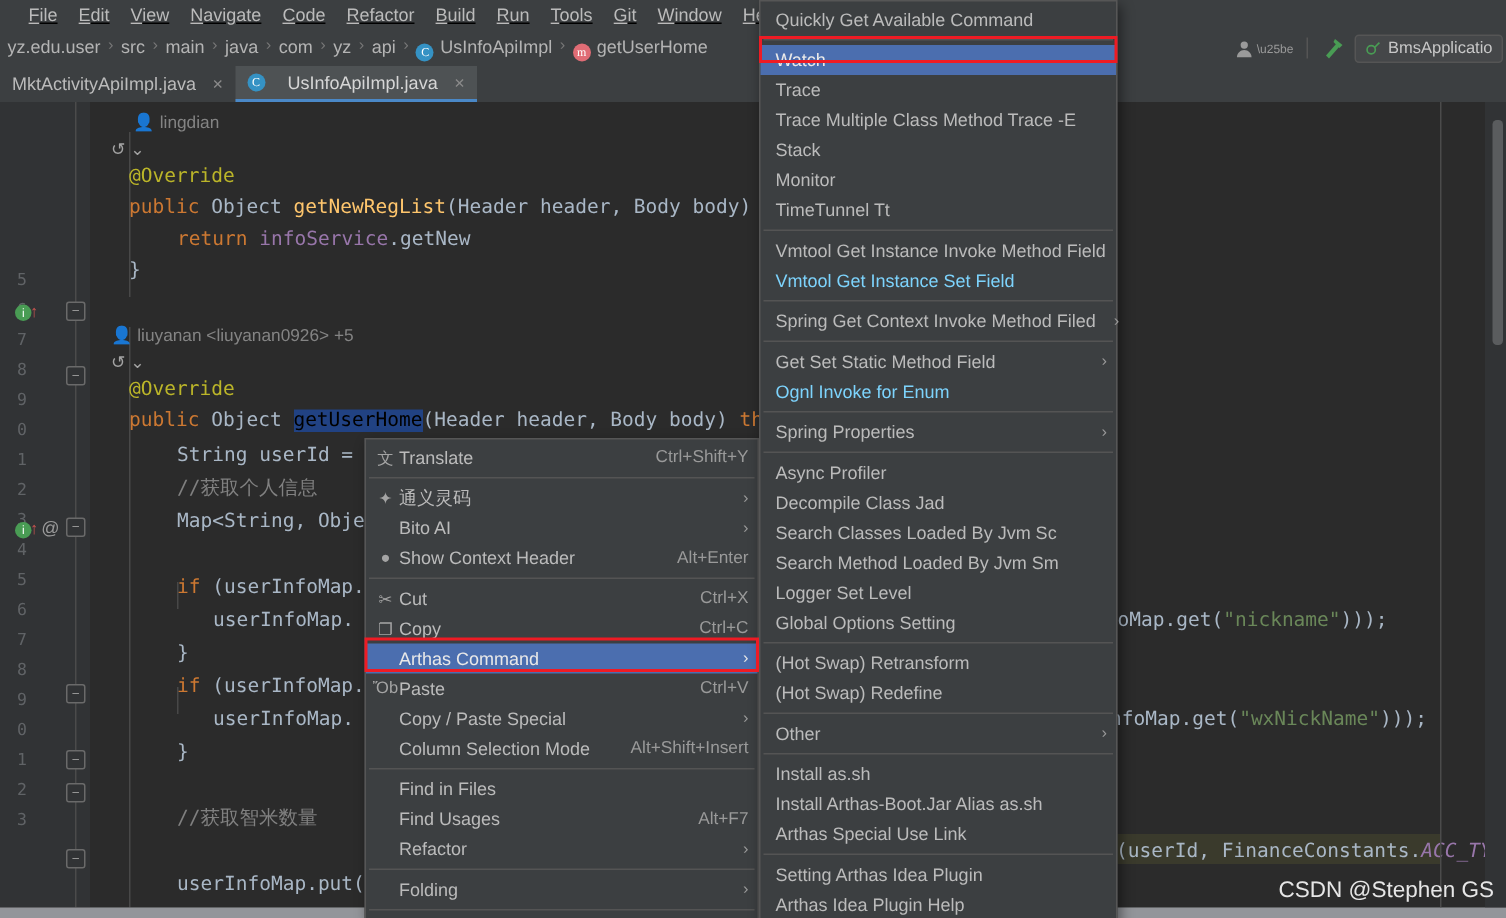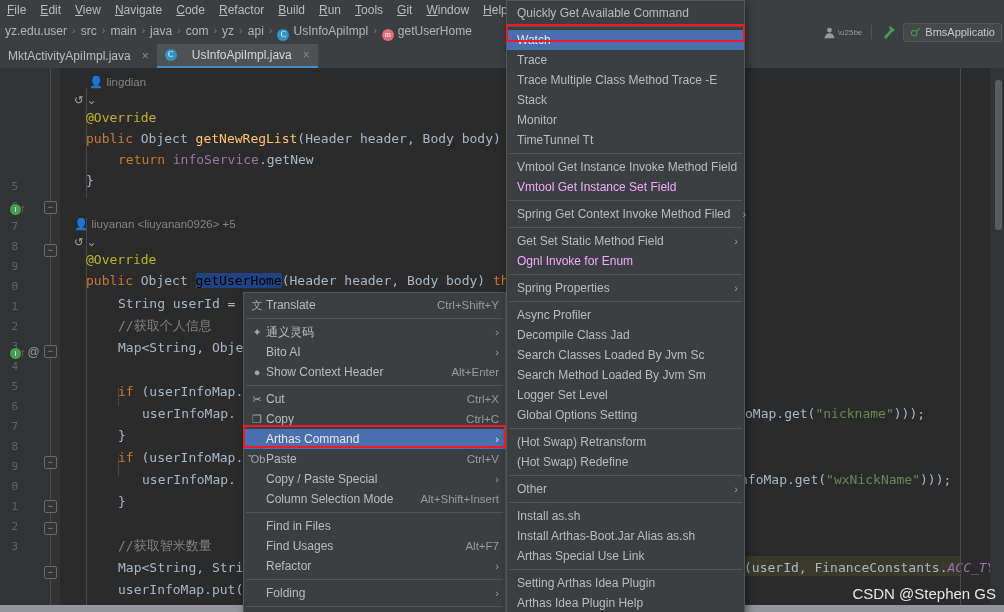--- a/index.html
+++ b/index.html
@@ -9,21 +9,22 @@
     background: #3c3f41;
     font-family: "Liberation Sans", sans-serif;
     -webkit-font-smoothing: antialiased;
   }
   #app { position: relative; width: 1004px; height: 612px; }
 
   
   .menubar {
     position: absolute; left: 0; top: 0; width: 1004px; height: 20px;
     background: #3c3f41; display: flex; align-items: center;
-    padding-left: 0px;
+    padding-left: 12px;
+    text-decoration: underline;
   }
   .menubar .mi {
     font-size: 12px; color: #bbbbbb; padding: 0 7px; line-height: 20px;
     white-space: nowrap;
   }
   .menubar .mi u { text-decoration: underline; }
   .menubar .proj { color: #9a9a9a; margin-left: 22px; font-size: 12px; }
 
   
   .crumbbar {
@@ -140,21 +141,21 @@
   }
 
   
   .submenu {
     position: absolute; left: 506px; top: 0px; width: 239px;
     background: #3c3f41; border: 1px solid #565656;
     box-shadow: 2px 3px 8px rgba(0,0,0,.45);
     padding: 2px 0; z-index: 45;
   }
   .submenu .mrow { padding-left: 10px; }
-  .submenu .mrow.disabled { color: #f0abfc; }
+  .submenu .mrow.disabled { color: #7dd3fc; }
   .submenu .mrow.hl { background: #4b6eaf; color: #e9e9e9; }
 
   
   .watermark {
     position: absolute; right: 8px; bottom: 10px;
     font-size: 15px; color: #e6e6e6; font-family: "Liberation Sans", sans-serif;
     z-index: 30;
   }
   .statusbar {
     position: absolute; left: 0; bottom: 0; width: 1004px; height: 7px;
@@ -315,21 +316,20 @@
       <div class="codeline" style="top:226px;left:58px;"><span class="t">String userId = </span></div>
       <div class="codeline" style="top:248px;left:58px;"><span class="cm">//获取个人信息</span></div>
       <div class="codeline" style="top:270px;left:58px;"><span class="t">Map&lt;String, Obje</span></div>
       <div class="codeline" style="top:314px;left:58px;"><span class="k">if</span> <span class="t">(userInfoMap.</span></div>
       <div class="codeline" style="top:336px;left:82px;"><span class="t">userInfoMap.</span></div>
       <div class="codeline" style="top:358px;left:58px;"><span class="t">}</span></div>
       <div class="codeline" style="top:380px;left:58px;"><span class="k">if</span> <span class="t">(userInfoMap.</span></div>
       <div class="codeline" style="top:402px;left:82px;"><span class="t">userInfoMap.</span></div>
       <div class="codeline" style="top:424px;left:58px;"><span class="t">}</span></div>
       <div class="codeline" style="top:468px;left:58px;"><span class="cm">//获取智米数量</span></div>
-      <div class="codeline" style="top:490px;left:58px;"><span class="t">Map&lt;String, Stri</span></div>
       <div class="codeline" style="top:512px;left:58px;"><span class="t">userInfoMap.put(</span></div>
 
       <div class="codeline" style="top:336px;left:685px;"><span class="t">oMap.get(</span><span class="s">"nickname"</span><span class="t">)));</span></div>
       <div class="codeline" style="top:402px;left:680px;"><span class="t">nfoMap.get(</span><span class="s">"wxNickName"</span><span class="t">)));</span></div>
 
       <div class="hl-line" style="top:488px;left:684px;right:44px;"></div>
       <div class="codeline" style="top:490px;left:684px;"><span class="t">(userId, </span><span class="t">FinanceConstants.</span><span class="cst">ACC_TYPE_</span></div>
     </div>
 
     <div class="editorsplit" style="top:0;height:537px;left:960px;"></div>

